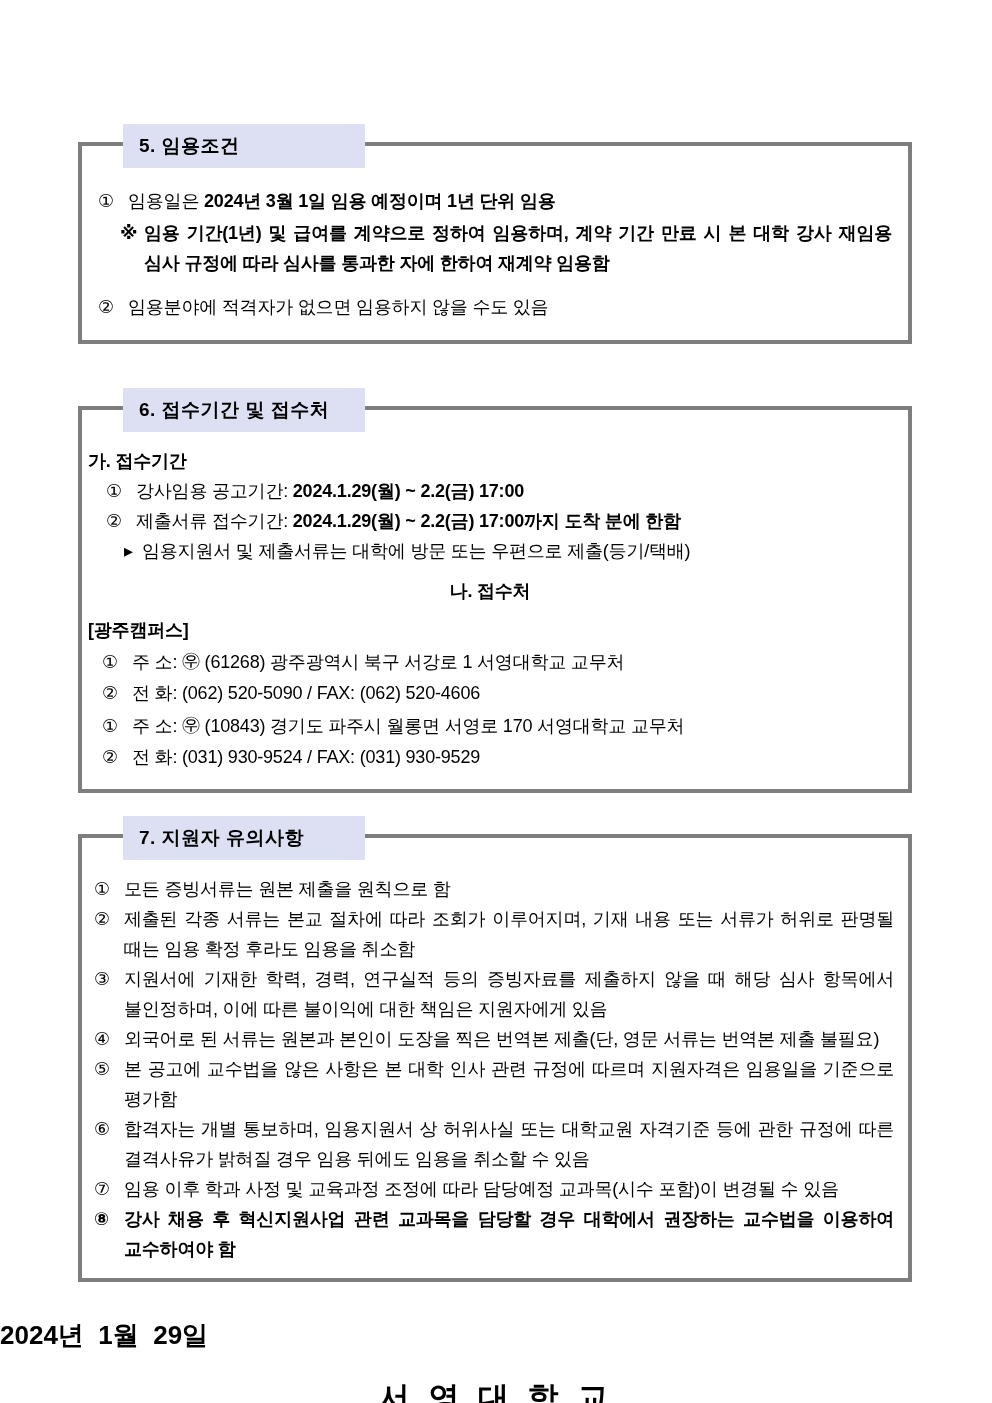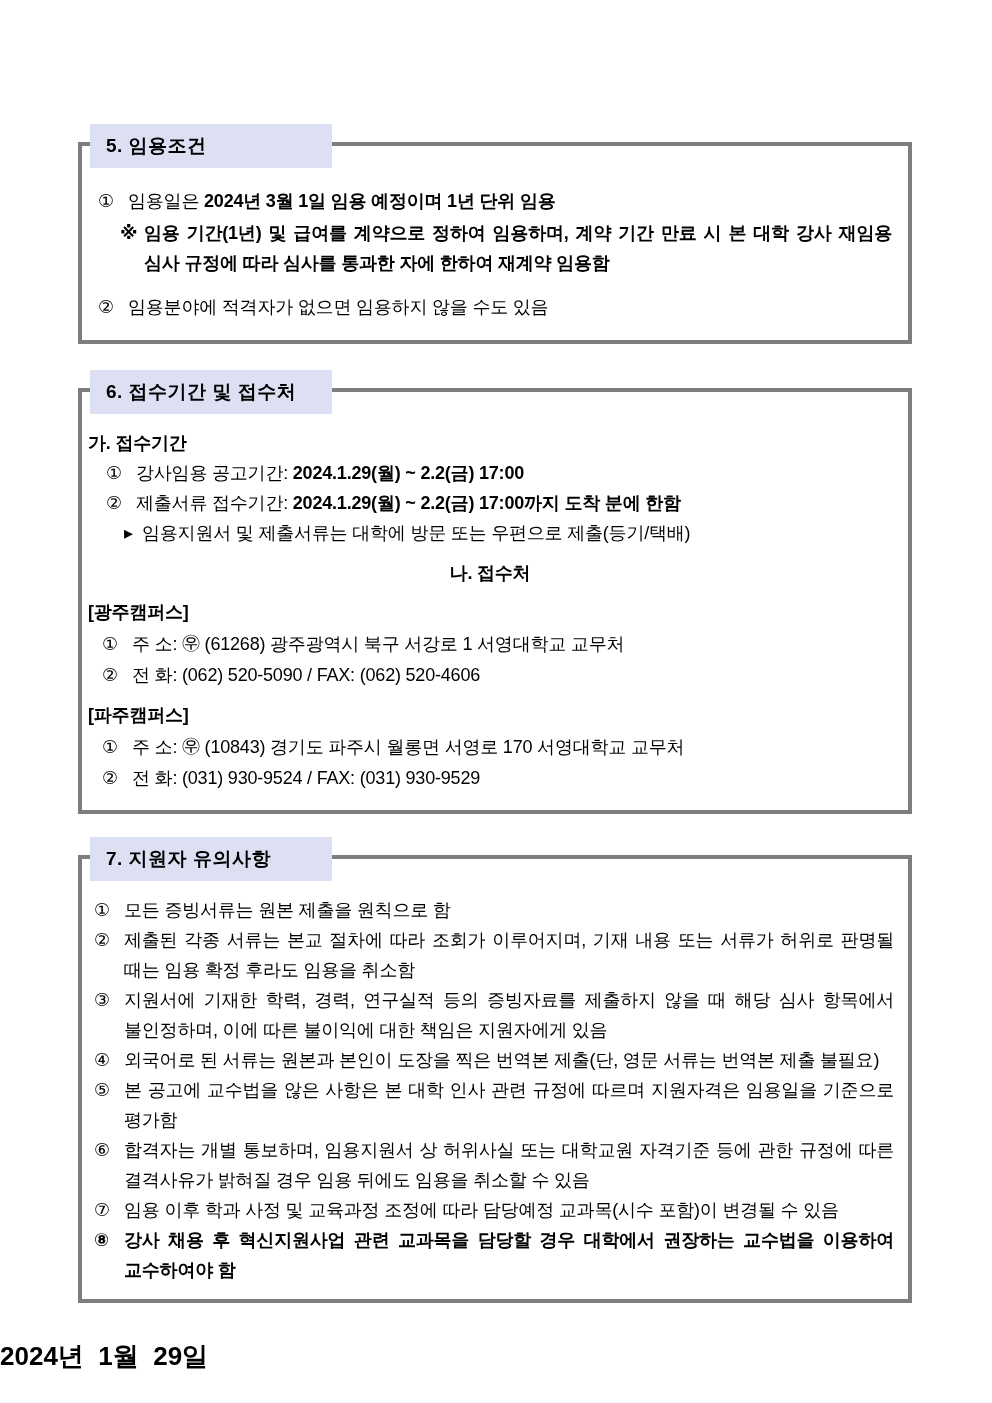--- a/index.html
+++ b/index.html
@@ -16,35 +16,35 @@
   .sec {
     position: relative;
     margin-left: 78px;
     width: 834px;
     border: 4px solid #7e7e7e;
     box-sizing: border-box;
     background: #fff;
   }
   .sec-tab {
     position: absolute;
-    top: -22px; left: 8px;
+    top: -22px; left: 41px;
     width: 226px; height: 44px;
     background: #dde0f3;
     font-size: 19px; font-weight: 700;
     line-height: 44px;
     padding-left: 16px;
     letter-spacing: 0.5px;
     z-index: 2;
   }
   .sec-body { position: relative; z-index: 1; font-size: 18px; letter-spacing: -0.2px; }
 
   .sec5 { margin-top: 142px; min-height: 168px; }
   .sec5 .sec-body { padding: 40px 16px 18px 16px; }
 
-  .sec6 { margin-top: 44px; min-height: 383px; }
+  .sec6 { margin-top: 62px; min-height: 383px; }
   .sec6 .sec-body { padding: 36px 16px 16px 6px; }
 
   .sec7 { margin-top: 41px; min-height: 424px; }
   .sec7 .sec-body { padding: 36px 14px 14px 12px; }
 
   .line { display: flex; line-height: 30px; }
   .marker { flex: 0 0 30px; }
   .marker.narrow { flex: 0 0 24px; }
   .ltext { flex: 1; text-align: justify; word-break: keep-all; }
   .b { font-weight: 700; }
@@ -124,21 +124,20 @@
         <div class="line s6item">
           <span class="marker">①</span>
           <span class="ltext">주 소: ㉾ (61268) 광주광역시 북구 서강로 1 서영대학교 교무처</span>
         </div>
         <div class="line s6item">
           <span class="marker">②</span>
           <span class="ltext">전 화: (062) 520-5090 / FAX: (062) 520-4606</span>
         </div>
       </div>
 
-      <div class="campus-label">[파주캠퍼스]</div>
       <div class="s6group indent2">
         <div class="line s6item">
           <span class="marker">①</span>
           <span class="ltext">주 소: ㉾ (10843) 경기도 파주시 월롱면 서영로 170 서영대학교 교무처</span>
         </div>
         <div class="line s6item">
           <span class="marker">②</span>
           <span class="ltext">전 화: (031) 930-9524 / FAX: (031) 930-9529</span>
         </div>
       </div>

